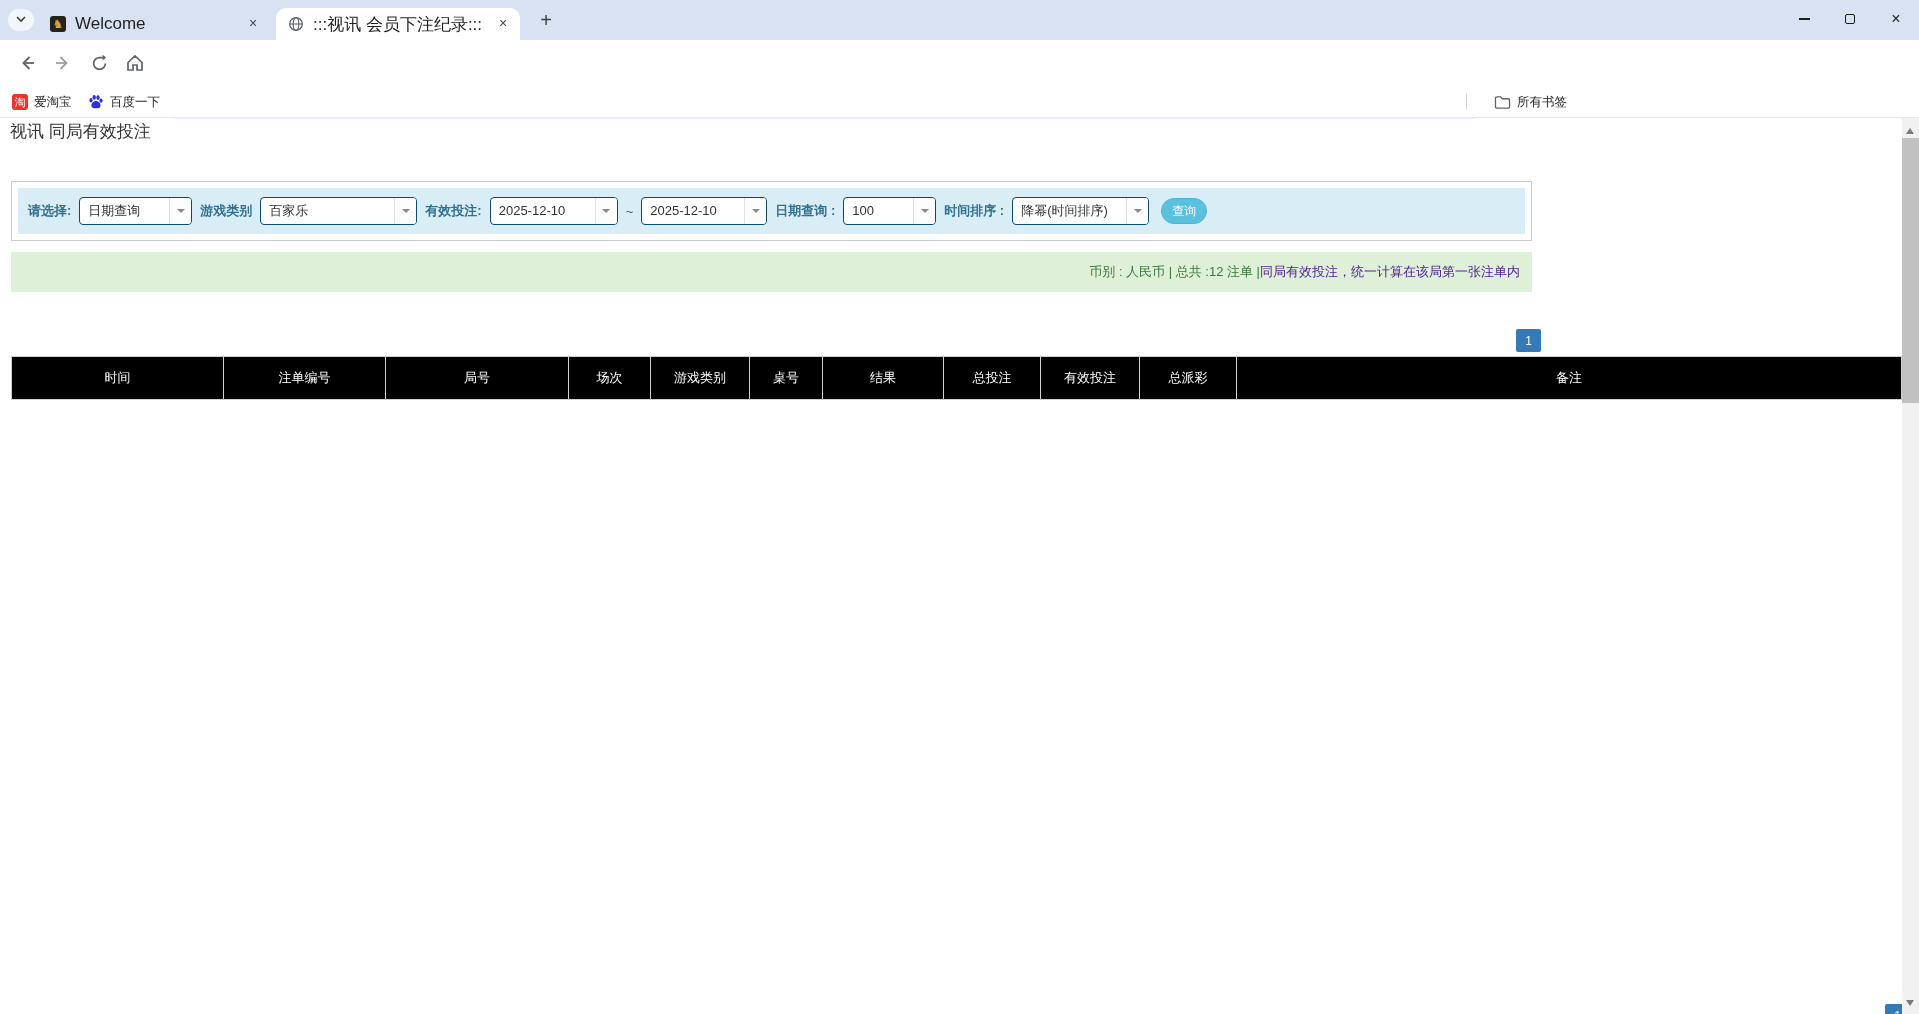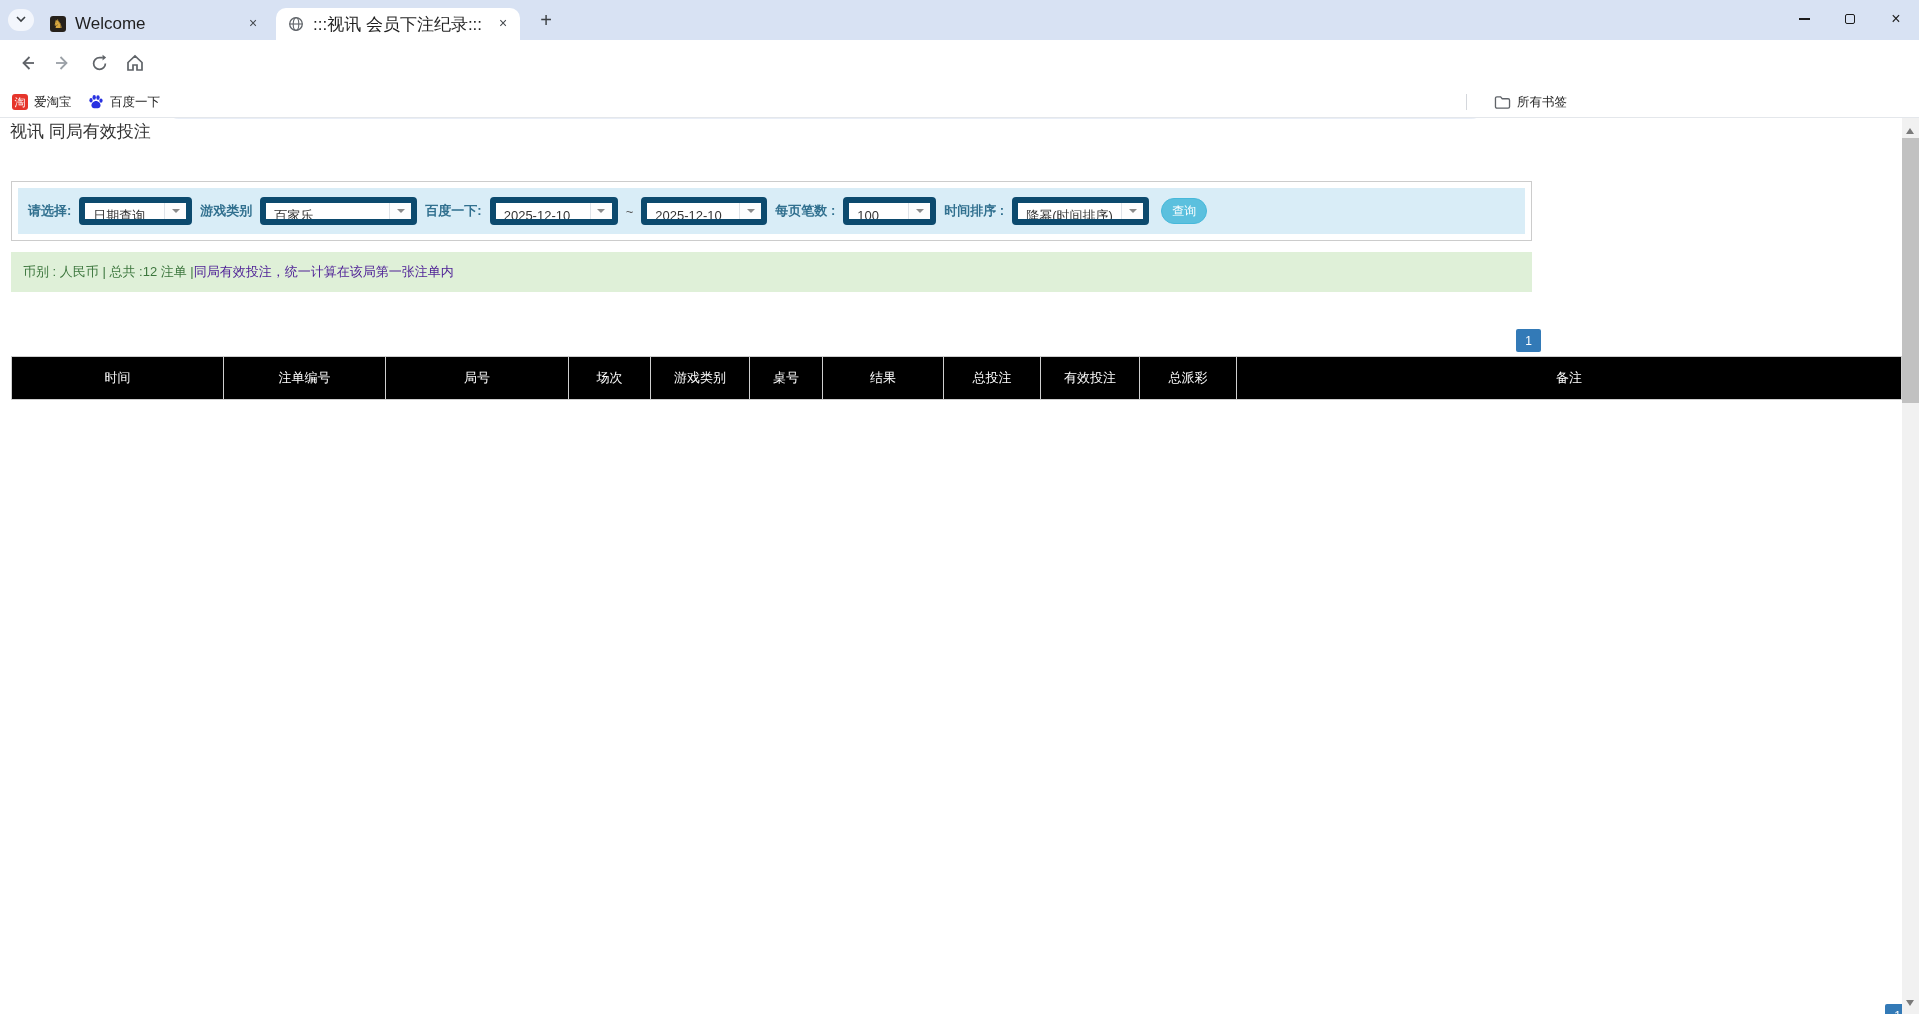--- a/index.html
+++ b/index.html
@@ -45,31 +45,31 @@
   .tao-ico { width:16px; height:16px; background:#e6352b; border-radius:3px; color:#fff;
     font-size:11px; line-height:16px; text-align:center; }
   .bm-divider { position:absolute; left:1466px; top:8px; width:1px; height:16px; background:#d4d7dc; }
   
   .page-title { position:absolute; left:10px; top:120px; font-size:17px; color:#333; }
   .filter-box { position:absolute; left:11px; top:181px; width:1521px; height:60px;
     border:1px solid #ccc; background:#fff; padding:6px; }
   .filter-strip { width:100%; height:100%; background:#d9edf7; display:flex; align-items:center;
     padding:0 10px; gap:8px; }
   .flabel { font-size:13px; font-weight:bold; color:#31708f; white-space:nowrap; }
-  .combo { height:28px; background:#fff; border:6px solid #0c4a6e; border-radius:4px; display:flex; cursor:pointer; }
+  .combo { height:28px; background:#fff; border:1px solid #0c4a6e; border-radius:4px; display:flex; cursor:pointer; }
   .combo-text { font-size:13px; color:#333; padding:0 8px; line-height:26px; flex:1;
     overflow:hidden; white-space:nowrap; }
   .combo-arrow { width:22px; border-left:1px solid #dfe3e8; background:#fdfdfd; border-radius:0 3px 3px 0;
     display:flex; align-items:center; justify-content:center; }
   .arrow-tri { width:0; height:0; border:4px solid transparent; border-top-color:#8a8a8a; margin-top:4px; }
   .tilde { font-size:13px; color:#555; }
   .search-btn { height:26px; padding:0 10px; background:#5bc0de; border:1px solid #46b8da;
     border-radius:13px; color:#fff; font-size:12px; margin-left:4px; cursor:pointer; }
   .summary-bar { position:absolute; left:11px; top:252px; width:1521px; height:40px; background:#dff0d8;
-    display:flex; align-items:center; justify-content:flex-start; padding:0 12px; }
+    display:flex; align-items:center; justify-content:flex-end; padding:0 12px; }
   .sum-left { font-size:13px; color:#3c763d; }
   .sum-right { font-size:13px; color:#4c1d95; }
   .pager { background:#337ab7; color:#fff; font-size:12px; border-radius:2px;
     display:flex; align-items:center; justify-content:center; cursor:pointer; }
   .pager-top { position:absolute; left:1516px; top:329px; width:25px; height:23px; }
   .pager-bottom { position:absolute; left:1885px; top:1004px; width:25px; height:23px; z-index:1; }
   .bet-table-wrap { position:absolute; left:11px; top:356px; width:1890px; }
   table { border-collapse:collapse; table-layout:fixed; width:1890px; }
   th { background:#000; color:#fff; font-size:13px; font-weight:normal; height:25px;
     border:1px solid #cfcfcf; padding:12px; }
@@ -217,35 +217,35 @@
           <span class="arrow-tri"></span>
         </span>
     </div>
     <span class="flabel">游戏类别</span>
     <div class="combo" style="width:157px;">
       <span class="combo-text">百家乐</span>
       <span class="combo-arrow">
           <span class="arrow-tri"></span>
         </span>
     </div>
-    <span class="flabel">百度一下:</span>
+    <span class="flabel">有效投注:</span>
     <div class="combo" style="width:128px;">
       <span class="combo-text">2025-12-10</span>
       <span class="combo-arrow">
           <span class="arrow-tri"></span>
         </span>
     </div>
     <span class="tilde">~</span>
     <div class="combo" style="width:126px;">
       <span class="combo-text">2025-12-10</span>
       <span class="combo-arrow">
           <span class="arrow-tri"></span>
         </span>
     </div>
-    <span class="flabel">每页笔数 :</span>
+    <span class="flabel">日期查询 :</span>
     <div class="combo" style="width:93px;">
       <span class="combo-text">100</span>
       <span class="combo-arrow">
           <span class="arrow-tri"></span>
         </span>
     </div>
     <span class="flabel">时间排序 :</span>
     <div class="combo" style="width:137px;">
       <span class="combo-text">降幂(时间排序)</span>
       <span class="combo-arrow">

